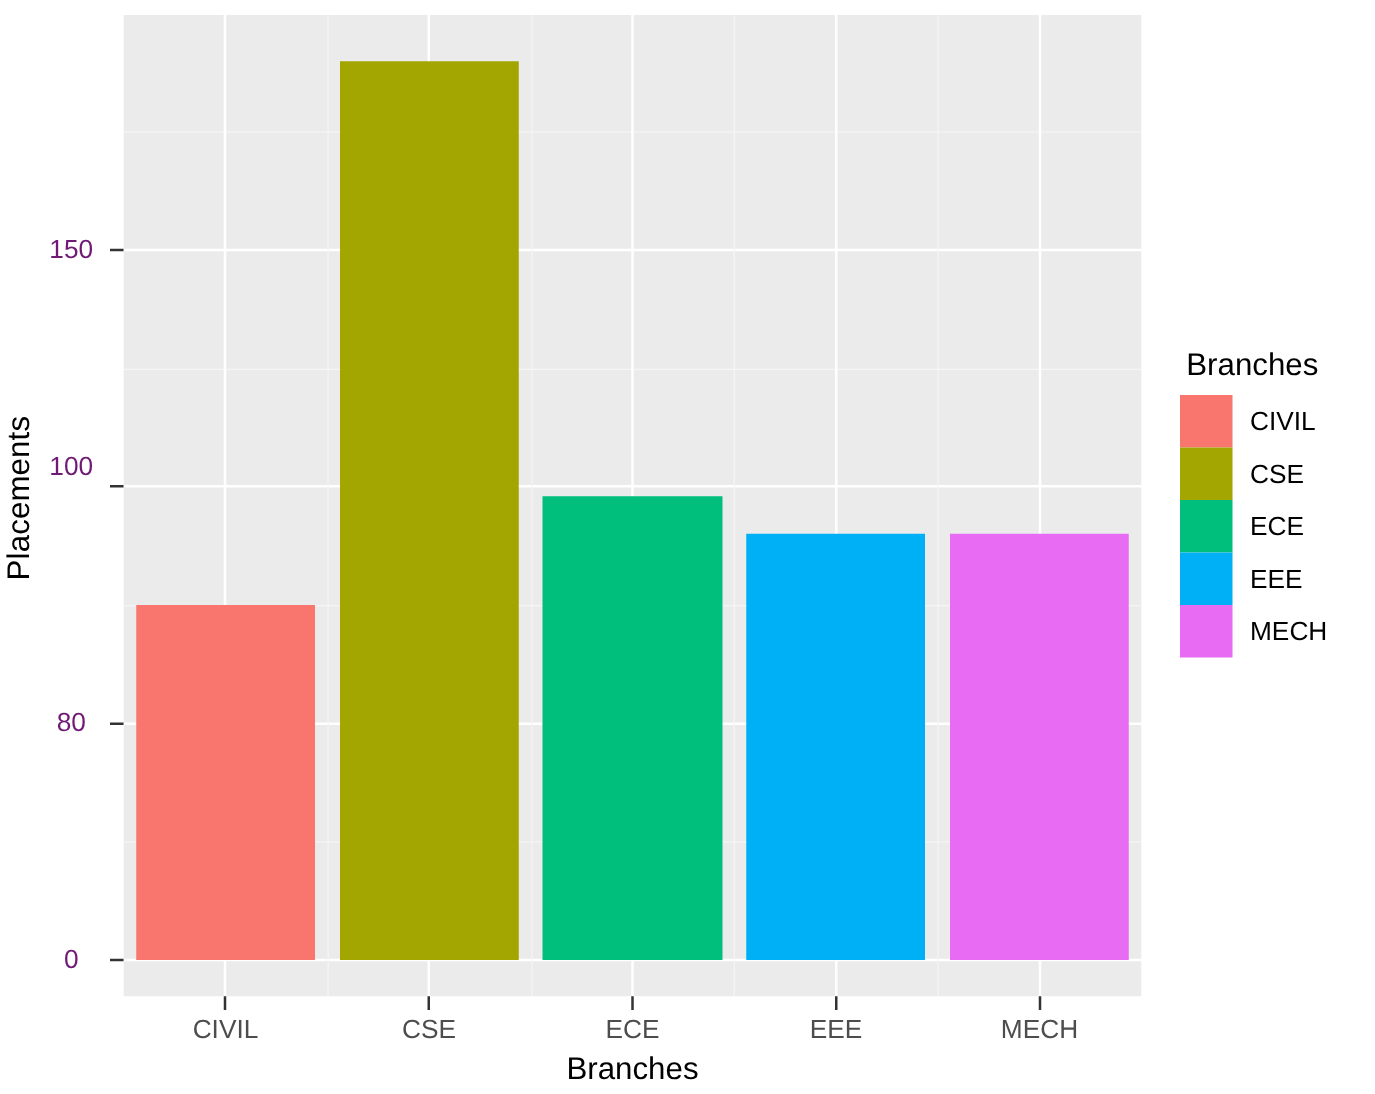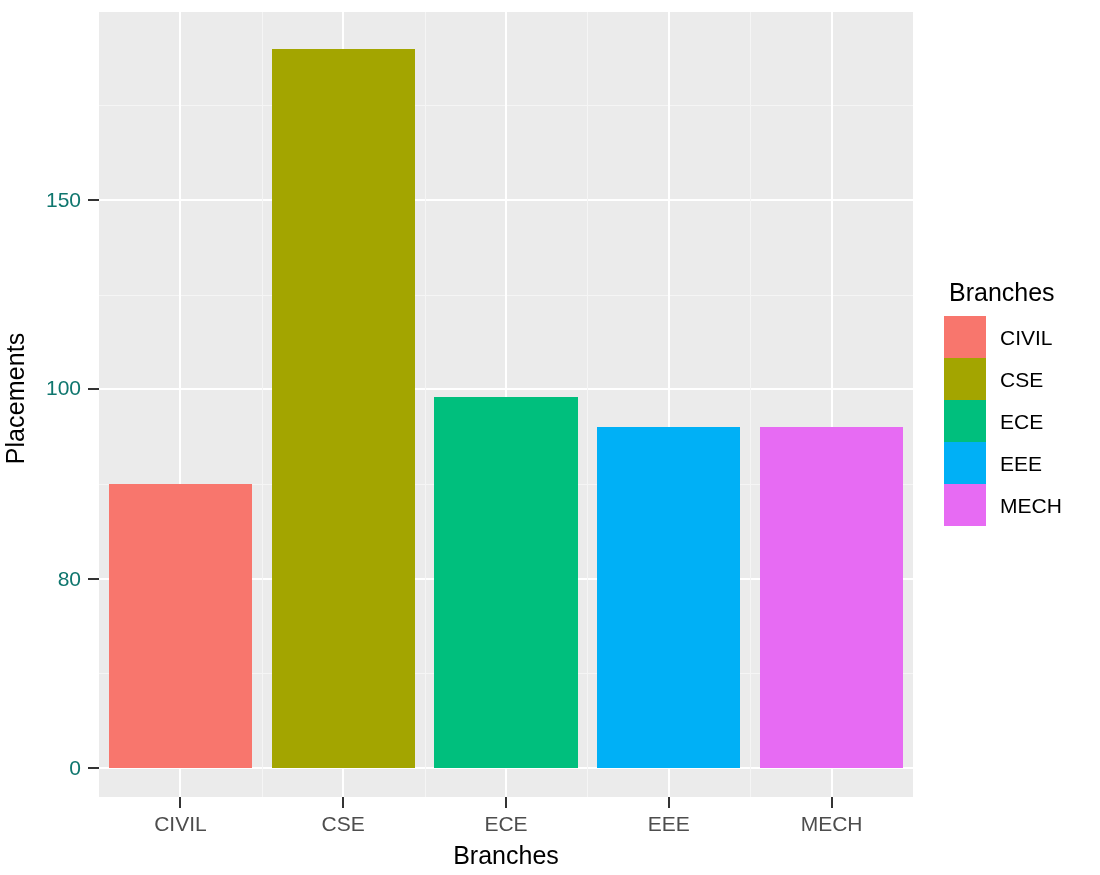--- a/index.html
+++ b/index.html
@@ -37,22 +37,22 @@
   }
   #y-axis-title span {
     transform: rotate(-90deg);
     white-space: nowrap;
     display: block;
   }
   .y-tick-wrap {
     position: absolute;
     left: 33px;
     width: 48px;
-    text-align: right;
-    color: #0f766e;
+    text-align: center;
+    color: #701a75;
     font-size: 21px;
     line-height: 21px;
     white-space: nowrap;
   }
   .y-tick-mark {
     position: absolute;
     left: 88px;
     width: 11px;
     height: 2px;
     background: #333333;
@@ -169,21 +169,21 @@
 
   <div id="y-axis-title">
     <span>Placements</span>
   </div>
 
   <div id="y-ticks">
       <div class="y-tick-wrap" style="top: 757px;">0</div>
       <div class="y-tick-mark" style="top: 767px;"></div>
       <div class="y-tick-wrap" style="top: 567.667px;">80</div>
       <div class="y-tick-mark" style="top: 577.667px;"></div>
-      <div class="y-tick-wrap" style="top: 377px;">100</div>
+      <div class="y-tick-wrap" style="top: 363px;">100</div>
       <div class="y-tick-mark" style="top: 388.333px;"></div>
       <div class="y-tick-wrap" style="top: 189px;">150</div>
       <div class="y-tick-mark" style="top: 199px;"></div>
     </div>
 
   <div id="panel">
     <div id="grid-layer">
         <div class="grid-minor-y" style="top: 661.333px;"></div>
         <div class="grid-minor-y" style="top: 472px;"></div>
         <div class="grid-minor-y" style="top: 282.667px;"></div>

